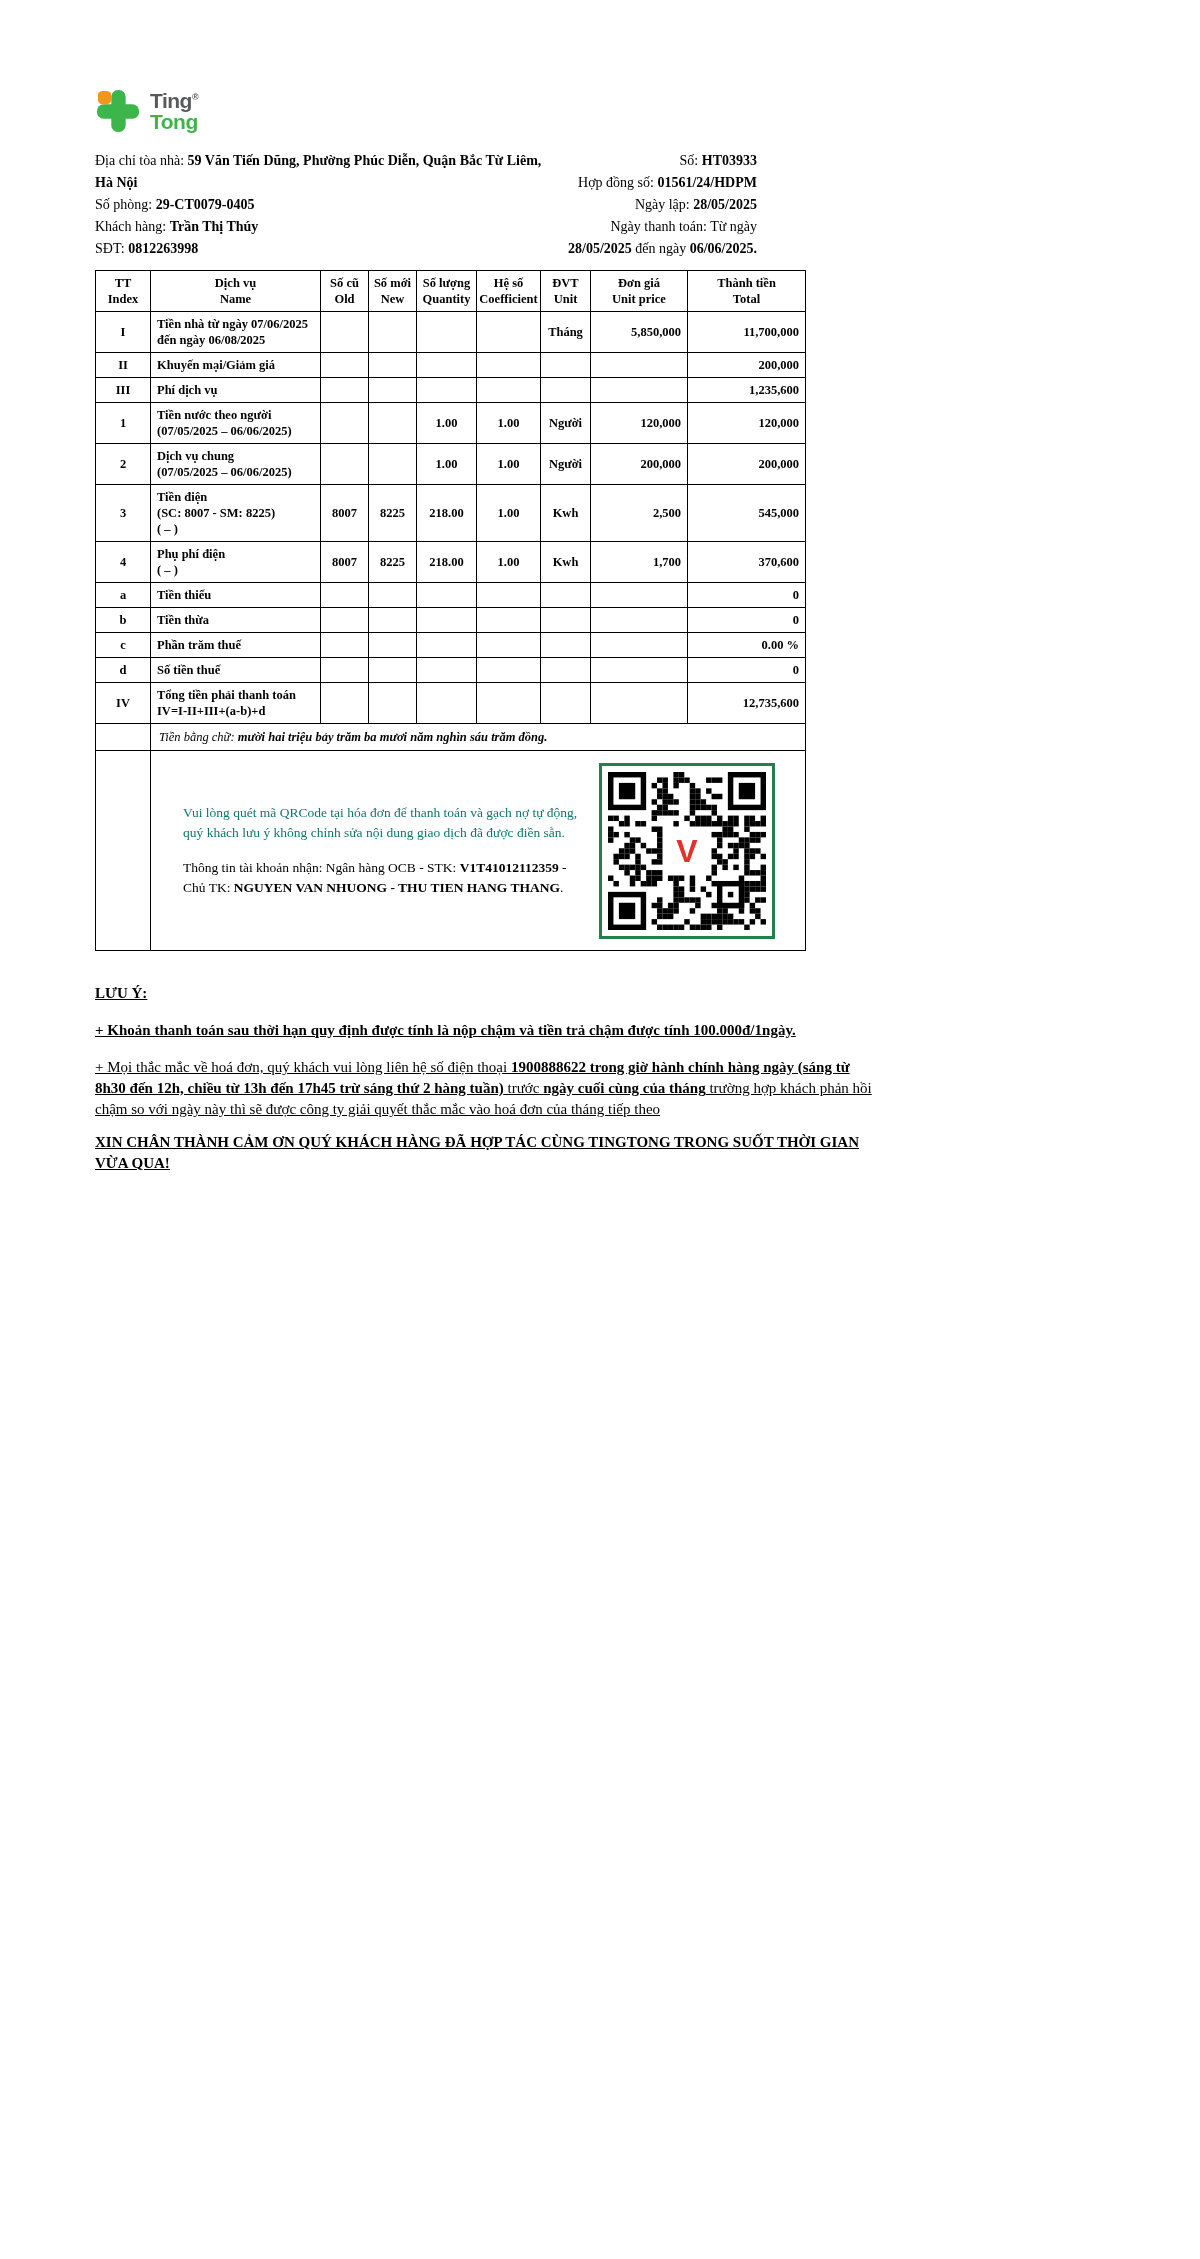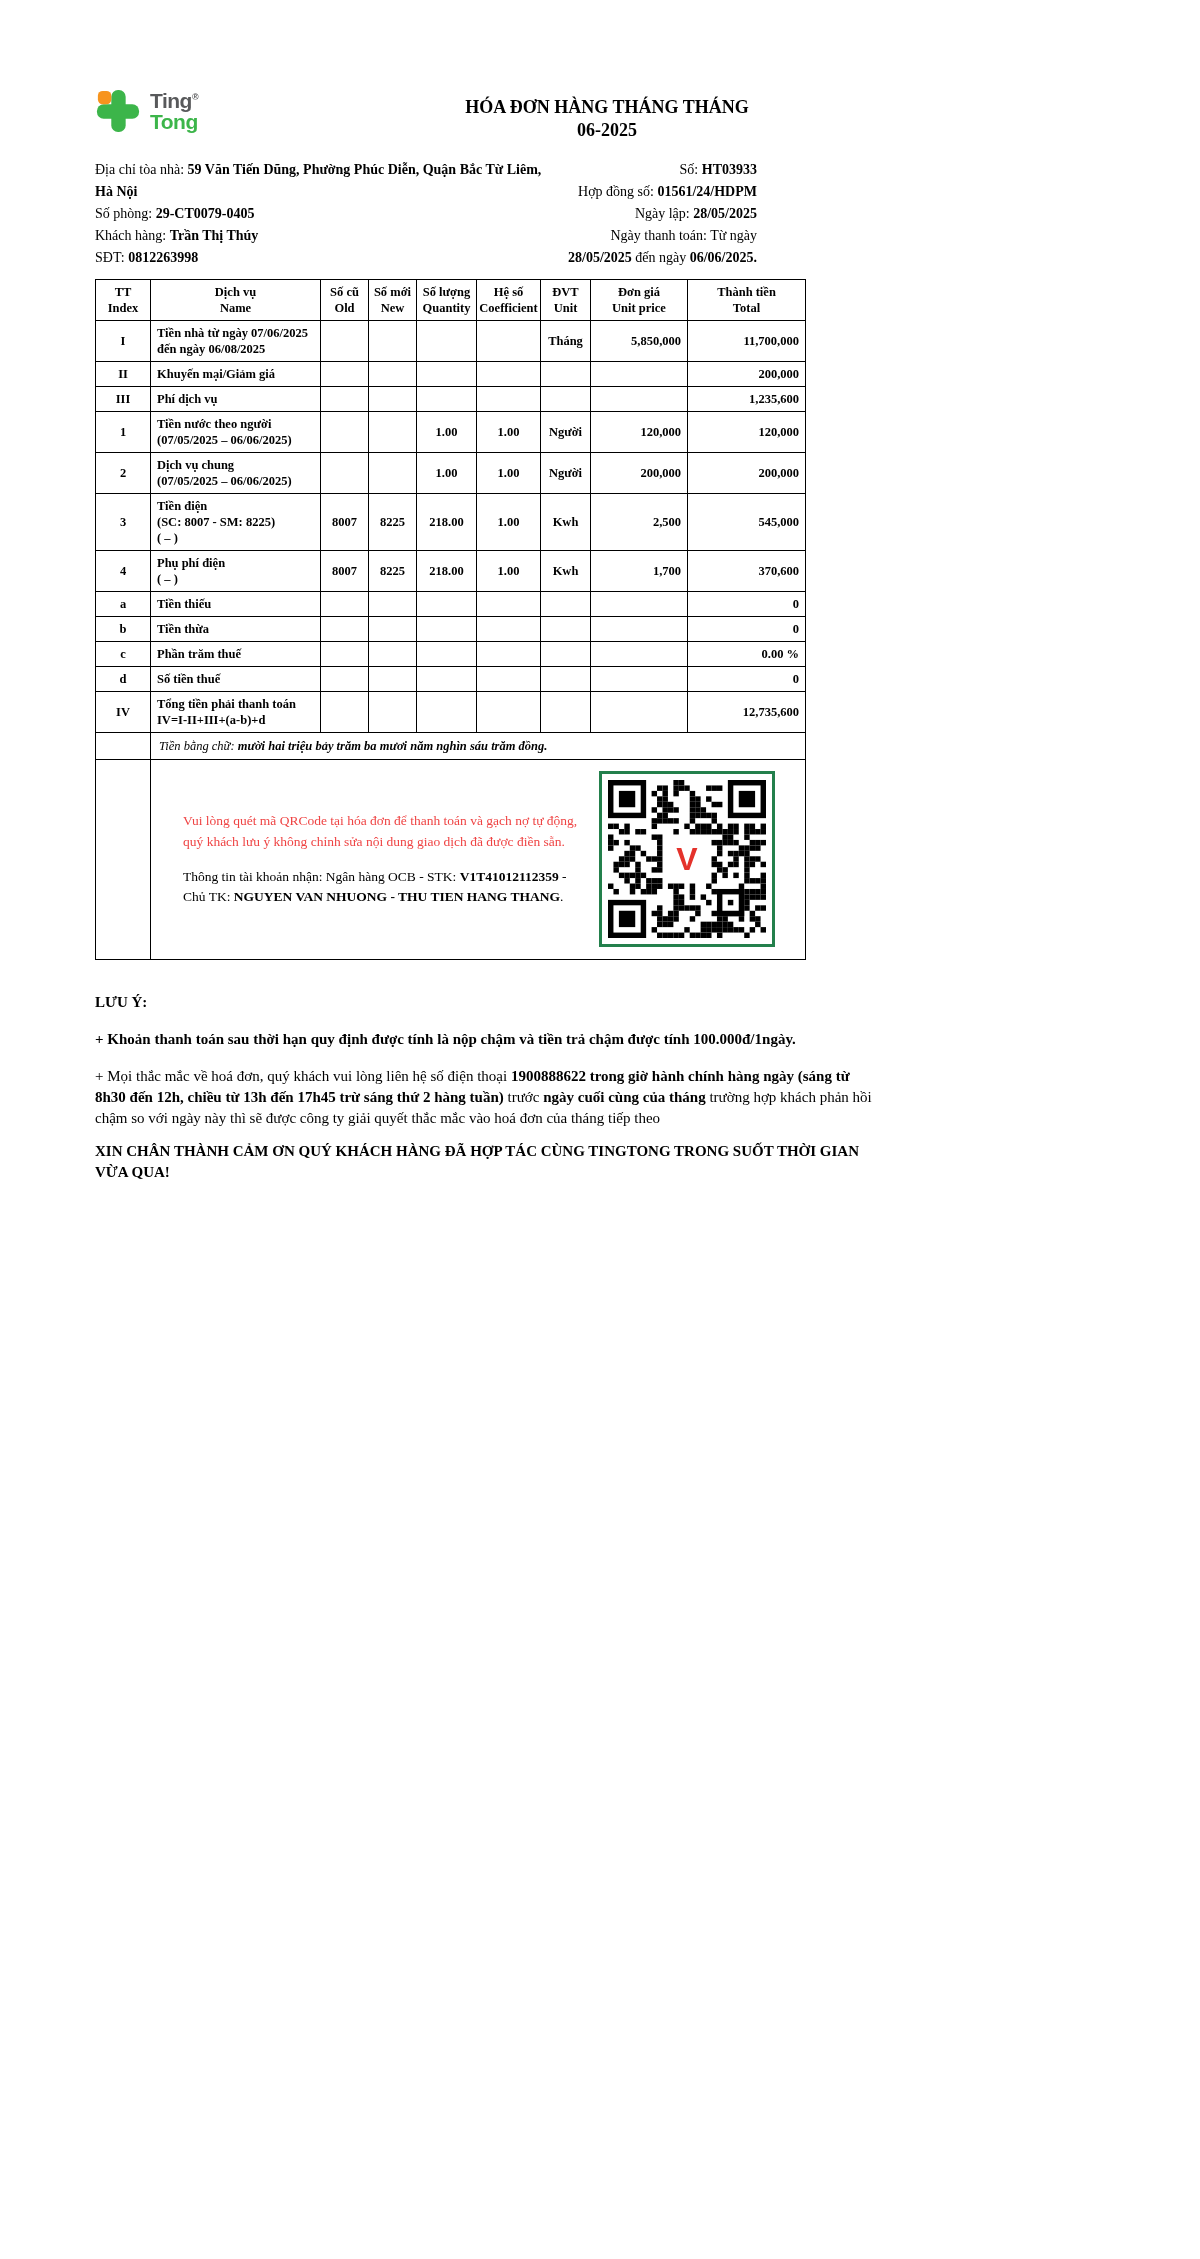--- a/index.html
+++ b/index.html
@@ -38,32 +38,32 @@
   td.col-price, td.col-total { text-align:right; padding:4px 8px 4px 2px; }
 
   
   .words-cell { font-style:italic; font-weight:normal !important; padding:5px 8px !important; }
   .words-cell .words-value { font-weight:bold; }
 
   
   .qr-cell { font-weight:normal !important; height:200px; padding:8px !important; }
   .qr-flex { display:flex; align-items:center; height:100%; }
   .qr-text { flex:1; padding-left:24px; padding-right:14px; font-size:13.5px; }
-  .red-note { color:#ef4444; line-height:1.5; margin-bottom:15px; }
+  .red-note { color:#0f766e; line-height:1.5; margin-bottom:15px; }
   .account { line-height:1.5; }
   .qr-box { width:176px; height:176px; border:3px solid #23804c; background:#fff; padding:6px; position:relative; margin-right:22px; flex:0 0 auto; }
   .qr-box svg { display:block; width:158px; height:158px; }
   .qr-logo {
     position:absolute; left:50%; top:50%; transform:translate(-50%,-50%);
     width:40px; height:40px; background:#fff; display:flex; align-items:center; justify-content:center;
     color:#e4322b; font-family:"Liberation Sans", sans-serif; font-weight:bold; font-size:32px; line-height:1;
   }
 
   
-  .notes { width:786px; margin-top:32px; font-size:15px; }
+  .notes { width:786px; margin-top:32px; font-size:15px;text-decoration:underline; }
   .notes p { line-height:21px; }
   .notes-heading { font-weight:bold; }
   .note { margin-top:16px; }
   .thanks { font-weight:bold;margin-top:12px; }
 </style>
 </head>
 <body>
 
 <div class="page">
 
@@ -72,21 +72,20 @@
       <svg class="logo-icon" viewBox="0 0 48 48" xmlns="http://www.w3.org/2000/svg">
         <rect x="17" y="2" width="15" height="44" rx="7" fill="#3cb54a"></rect>
         <rect x="2" y="17" width="44" height="15" rx="7" fill="#3cb54a"></rect>
         <rect x="3" y="3" width="14" height="14" rx="5" fill="#f7941e"></rect>
       </svg>
       <div class="logo-text">
         <span>Ting</span><span class="reg">®</span>
         <span class="tong">Tong</span>
       </div>
     </div>
-    <div class="title">HÓA ĐƠN HÀNG THÁNG THÁNG 06-2025</div>
   </div>
 
   <div class="info">
     <div class="info-left">
       <p><span>Địa chỉ tòa nhà: </span><span class="b">59 Văn Tiến Dũng, Phường Phúc Diễn, Quận Bắc Từ Liêm, Hà Nội</span></p>
       <p><span>Số phòng: </span><span class="b">29-CT0079-0405</span></p>
       <p><span>Khách hàng: </span><span class="b">Trần Thị Thúy</span></p>
       <p><span>SĐT: </span><span class="b">0812263998</span></p>
     </div>
     <div class="info-right">

